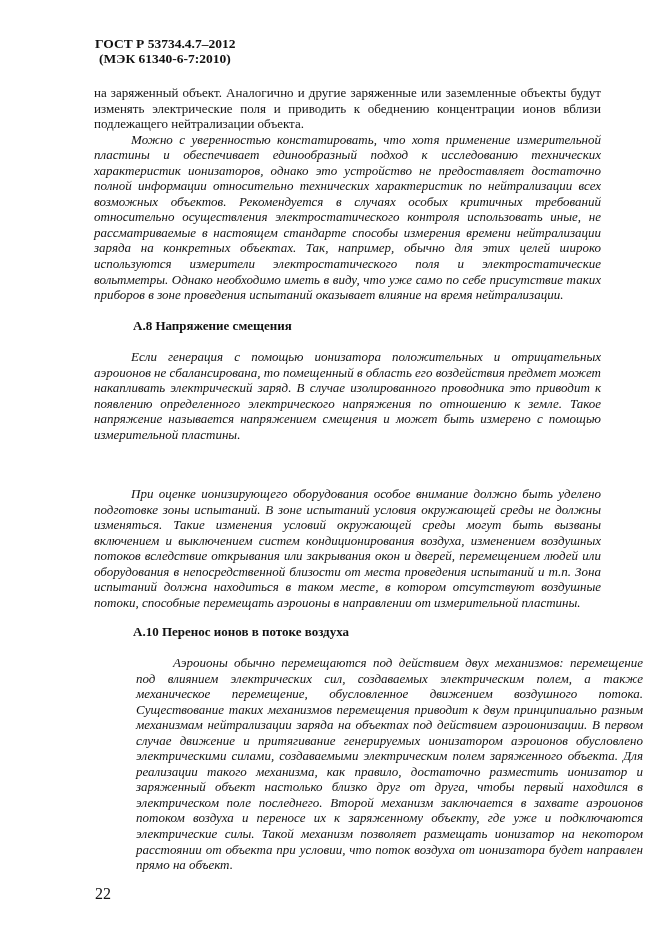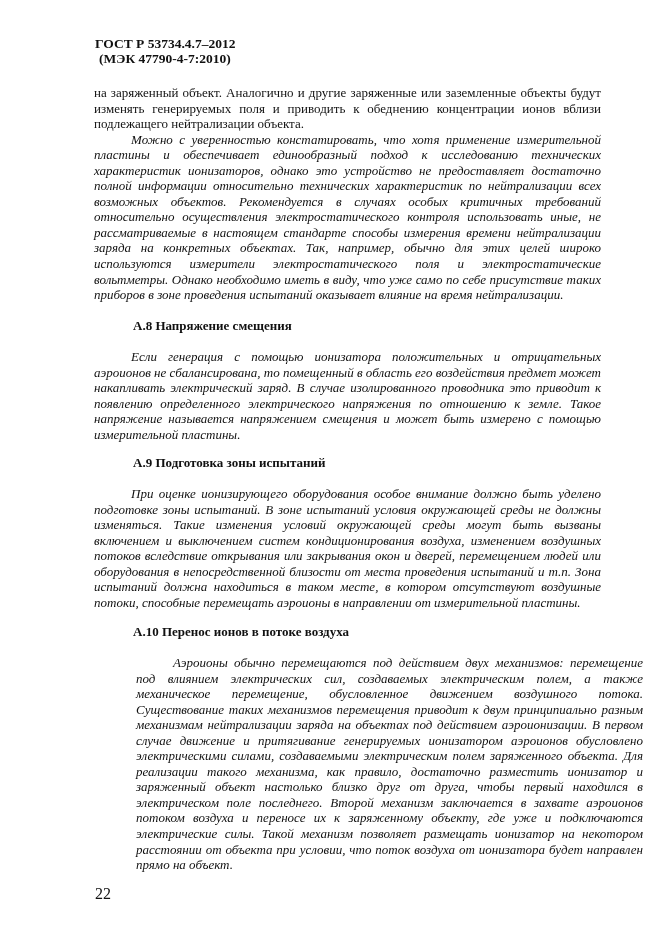--- a/index.html
+++ b/index.html
@@ -25,34 +25,33 @@
   }
   .page-num { position: absolute; left: 95px; top: 885px; font-size: 16px; }
 </style>
 </head>
 <body>
 
 <div class="page">
 
   <div class="header">
     <div>ГОСТ Р 53734.4.7–2012</div>
-    <div class="l2">(МЭК 47790-4-7:2010)</div>
+    <div class="l2">(МЭК 61340-6-7:2010)</div>
   </div>
 
   <div class="body-text" style="top:85px;">
-    <p>на заряженный объект. Аналогично и другие заряженные или заземленные объекты будут изменять генерируемых поля и приводить к обеднению концентрации ионов вблизи подлежащего нейтрализации объекта.</p>
+    <p>на заряженный объект. Аналогично и другие заряженные или заземленные объекты будут изменять электрические поля и приводить к обеднению концентрации ионов вблизи подлежащего нейтрализации объекта.</p>
     <p class="indent">Можно с уверенностью констатировать, что хотя применение измерительной пластины и обеспечивает единообразный подход к исследованию технических характеристик ионизаторов, однако это устройство не предоставляет достаточно полной информации относительно технических характеристик по нейтрализации всех возможных объектов. Рекомендуется в случаях особых критичных требований относительно осуществления электростатического контроля использовать иные, не рассматриваемые в настоящем стандарте способы измерения времени нейтрализации заряда на конкретных объектах. Так, например, обычно для этих целей широко используются измерители электростатического поля и электростатические вольтметры. Однако необходимо иметь в виду, что уже само по себе присутствие таких приборов в зоне проведения испытаний оказывает влияние на время нейтрализации.</p>
   </div>
 
   <div class="sec-title" style="top:318px;">А.8 Напряжение смещения</div>
   <div class="body-text" style="top:349px;">
     <p class="indent">Если генерация с помощью ионизатора положительных и отрицательных аэроионов не сбалансирована, то помещенный в область его воздействия предмет может накапливать электрический заряд. В случае изолированного проводника это приводит к появлению определенного электрического напряжения по отношению к земле. Такое напряжение называется напряжением смещения и может быть измерено с помощью измерительной пластины.</p>
   </div>
 
-  <div class="sec-title" style="top:455px;">А.9 Подготовка зоны испытаний</div>
   <div class="body-text" style="top:486px;">
     <p class="indent">При оценке ионизирующего оборудования особое внимание должно быть уделено подготовке зоны испытаний. В зоне испытаний условия окружающей среды не должны изменяться. Такие изменения условий окружающей среды могут быть вызваны включением и выключением систем кондиционирования воздуха, изменением воздушных потоков вследствие открывания или закрывания окон и дверей, перемещением людей или оборудования в непосредственной близости от места проведения испытаний и т.п. Зона испытаний должна находиться в таком месте, в котором отсутствуют воздушные потоки, способные перемещать аэроионы в направлении от измерительной пластины.</p>
   </div>
 
   <div class="sec-title" style="top:624px;">А.10 Перенос ионов в потоке воздуха</div>
   <div class="body-text" style="top:655px;margin-left:42px;">
     <p class="indent">Аэроионы обычно перемещаются под действием двух механизмов: перемещение под влиянием электрических сил, создаваемых электрическим полем, а также механическое перемещение, обусловленное движением воздушного потока. Существование таких механизмов перемещения приводит к двум принципиально разным механизмам нейтрализации заряда на объектах под действием аэроионизации. В первом случае движение и притягивание генерируемых ионизатором аэроионов обусловлено электрическими силами, создаваемыми электрическим полем заряженного объекта. Для реализации такого механизма, как правило, достаточно разместить ионизатор и заряженный объект настолько близко друг от друга, чтобы первый находился в электрическом поле последнего. Второй механизм заключается в захвате аэроионов потоком воздуха и переносе их к заряженному объекту, где уже и подключаются электрические силы. Такой механизм позволяет размещать ионизатор на некотором расстоянии от объекта при условии, что поток воздуха от ионизатора будет направлен прямо на объект.</p>
   </div>
 
   <div class="page-num">22</div>

